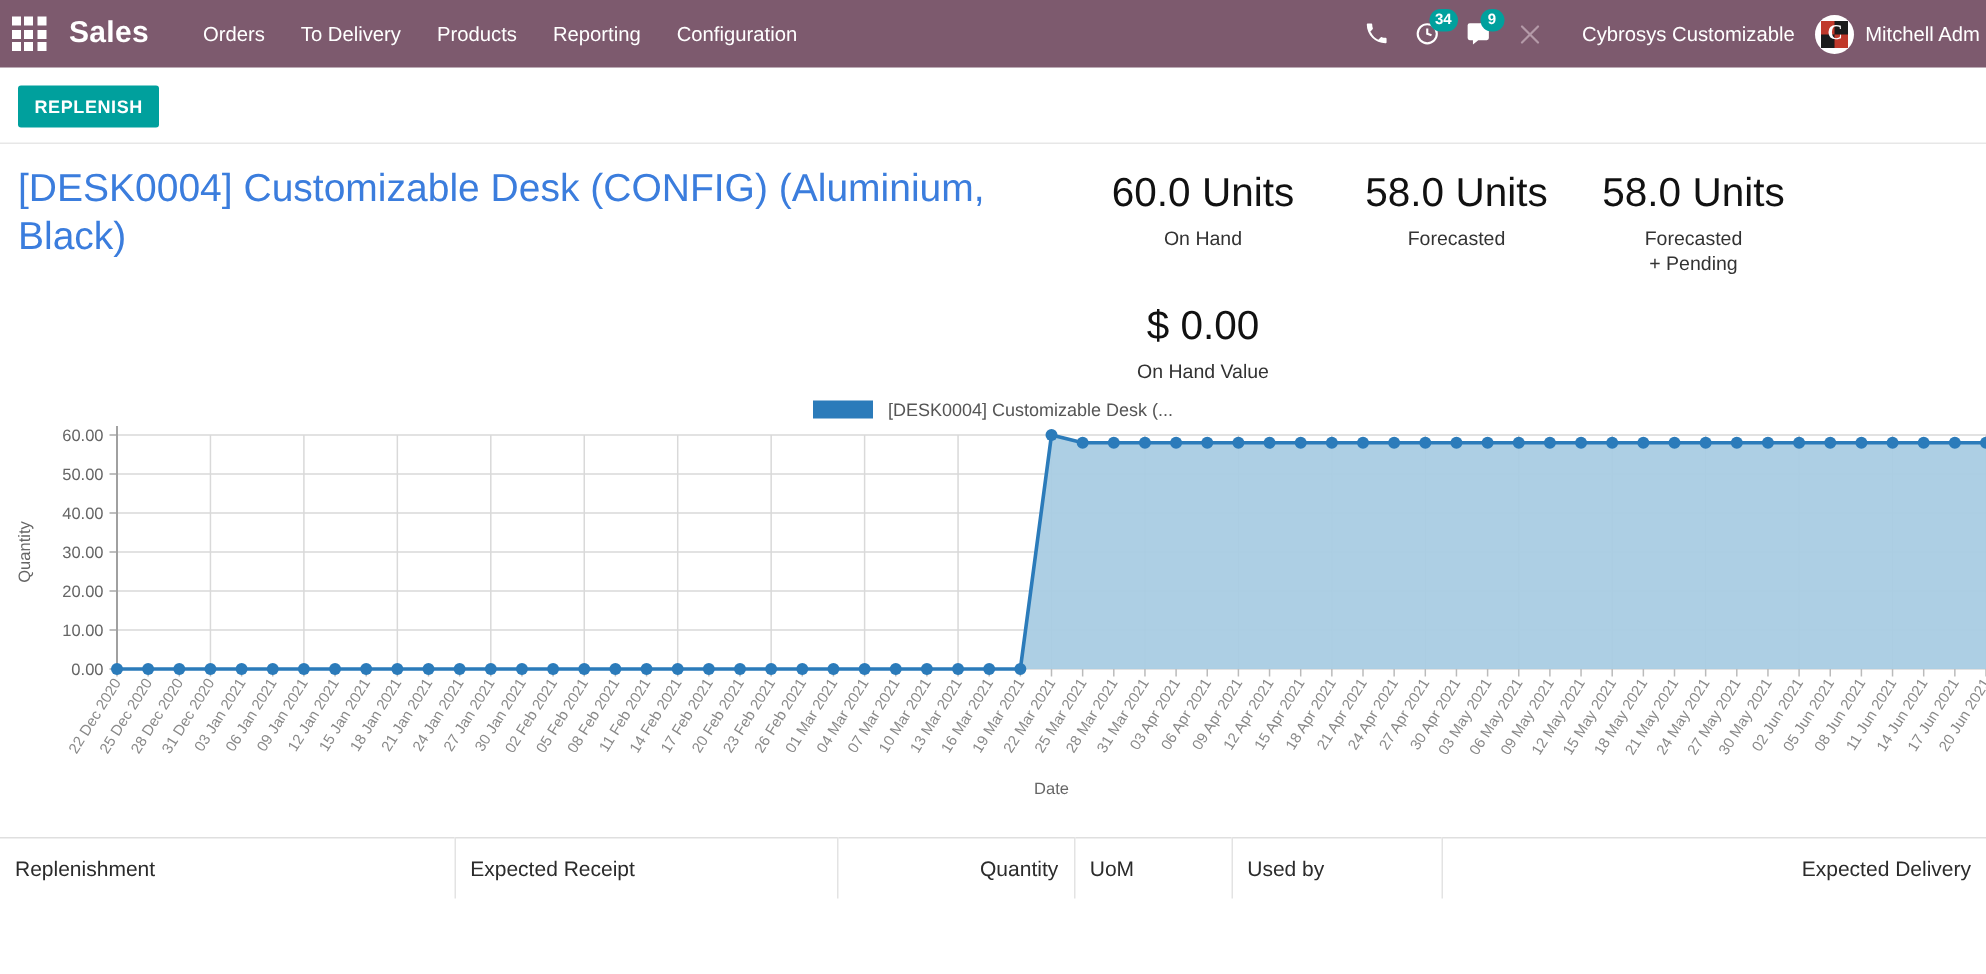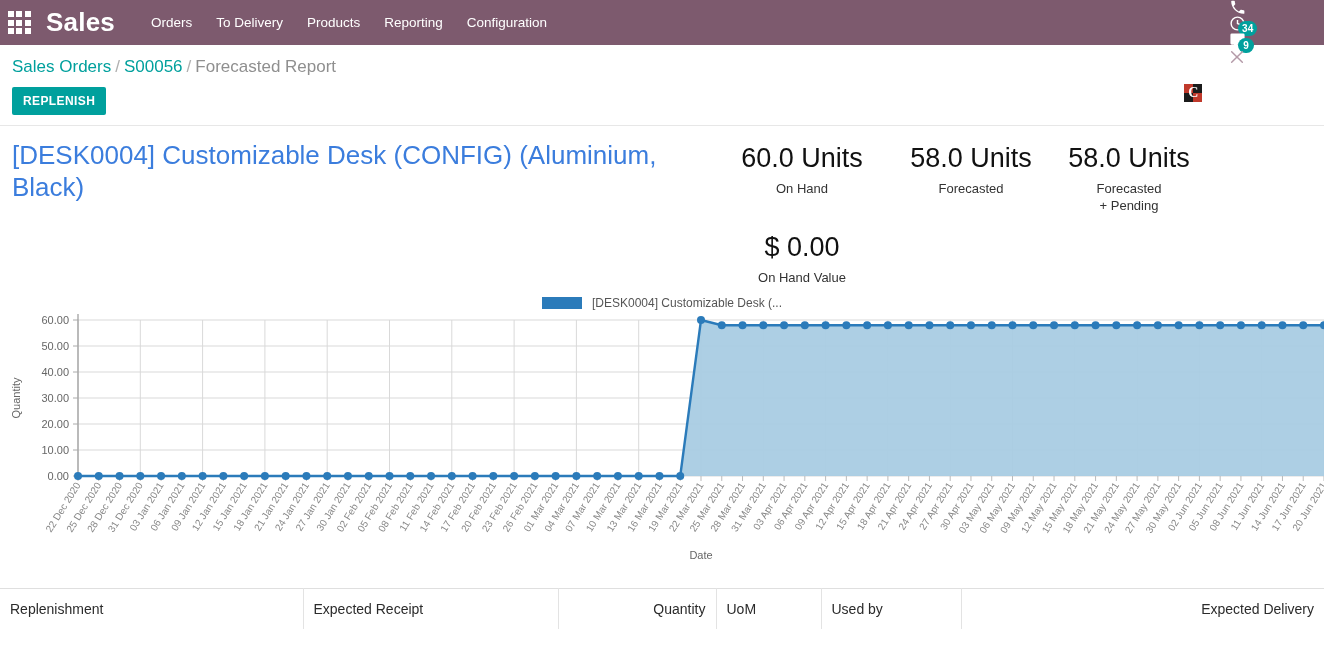--- a/index.html
+++ b/index.html
@@ -27,21 +27,21 @@
     grid-template-columns: repeat(3, 6px);
     grid-template-rows: repeat(3, 6px);
     gap: 2.5px;
     align-content: center;
     justify-content: center;
     margin-right: 6px;
     cursor: pointer;
   }
   .apps-grid i { background: #ffffff; display: block; width: 6px; height: 6px; }
   .brand {
-    font-size: 26px;
+    font-size: 20px;
     font-weight: bold;
     letter-spacing: .2px;
     margin-right: 36px;
     margin-left: 6px;
     cursor: pointer;
     white-space: nowrap;
   }
   .menu {
     display: flex;
     align-items: center;
@@ -55,21 +55,20 @@
   }
   .nav-right {
     position: absolute;
     right: 0;
     top: 0;
     height: 45px;
     display: flex;
     align-items: center;
     gap: 0;
     padding-right: 0;
-    flex-direction: column;
   }
   .nav-ico {
     position: relative;
     width: 34px; height: 45px;
     display: flex; align-items: center; justify-content: center;
     cursor: pointer;
     color: #ffffff;
   }
   .nav-ico svg { display: block; }
   .badge {
@@ -324,23 +323,20 @@
         <div class="logo-sq">
             <span class="glyph">C</span>
           </div>
       </div>
       <div class="user-name">Mitchell Adm</div>
     </div>
   </div>
 </div>
 
 <div class="control-panel">
-  <div class="breadcrumb">
-    <a>Sales Orders</a><span class="sep">/</span><a>S00056</a><span class="sep">/</span><span class="current">Forecasted Report</span>
-  </div>
   <button class="btn-replenish">REPLENISH</button>
 </div>
 
 <div class="report-head">
   <div class="product-title">[DESK0004] Customizable Desk (CONFIG) (Aluminium, Black)</div>
   <div class="stats-wrap">
     <div class="stats-row">
       <div class="stat onhand">
         <div class="val">60.0 Units</div>
         <div class="lbl">On Hand</div>

